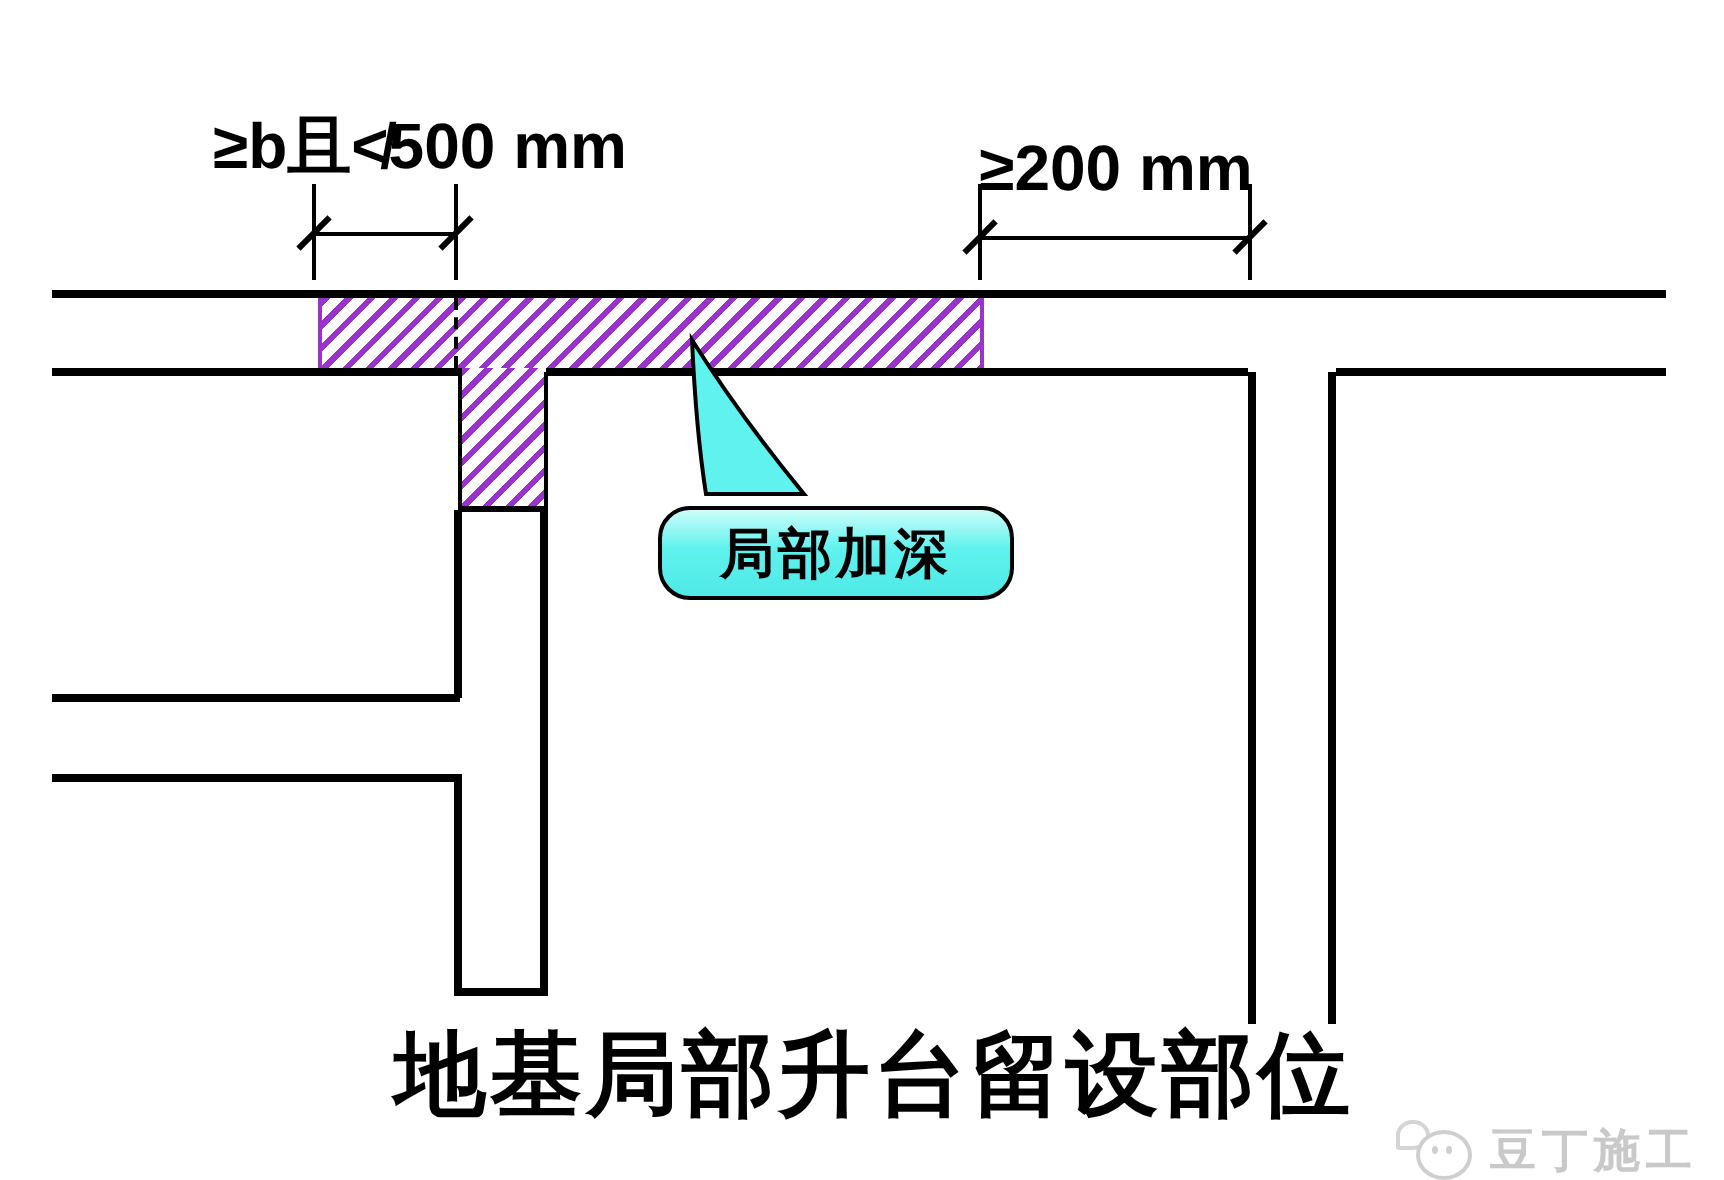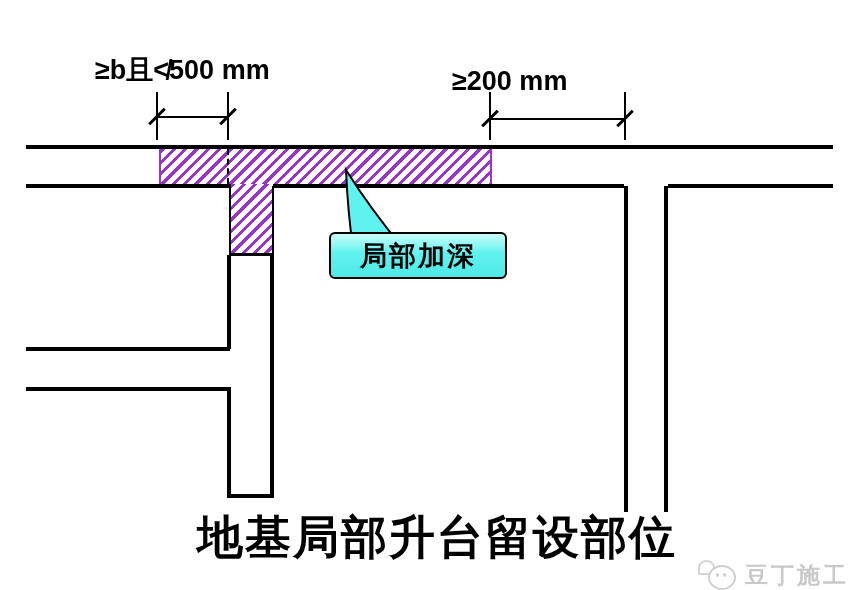--- a/index.html
+++ b/index.html
@@ -10,25 +10,25 @@
   
   .hatch{position:absolute;
          background:repeating-linear-gradient(135deg,#9933cc 0 3px,rgba(0,0,0,0) 3px 8px),#fff;}
   .hatch-band{left:159px;top:149px;width:329px;height:35px;
               border-left:2px solid #9933cc;border-right:2px solid #9933cc;}
   .hatch-col{left:229px;top:184px;width:41px;height:69px;
              border-left:2px solid #000;border-bottom:3px solid #000;z-index:2;}
   .dash-v{position:absolute;left:227px;top:149px;height:35px;width:0;
           border-left:2px dashed #000;z-index:3;}
   .tick{position:absolute;width:22px;height:3px;background:#000;transform:rotate(-45deg);}
-  .dim-label{position:absolute;font-weight:bold;font-size:27px;color:#000;
+  .dim-label{position:absolute;font-weight:bold;font-size:32px;color:#000;text-align:center;
              white-space:nowrap;}
   .tail-svg{position:absolute;left:330px;top:160px;z-index:5;}
-  .bubble{position:absolute;left:329px;top:232px;width:174px;height:43px;z-index:6;
-          border:2px solid #000;border-radius:6px;
+  .bubble{position:absolute;left:329px;top:253px;width:174px;height:43px;z-index:6;
+          border:2px solid #000;border-radius:16px;
           background:linear-gradient(180deg,#ccfefb 0%,#5ff2ee 45%,#4fe9e6 100%);
           display:flex;align-items:center;justify-content:center;
           font-family:"Liberation Serif",serif;font-weight:bold;font-size:27px;color:#000;
           letter-spacing:2px;}
   .title{position:absolute;left:0;top:507px;width:862px;padding-left:12px;box-sizing:border-box;
          text-align:center;font-size:46px;font-weight:bold;color:#000;letter-spacing:2px;
          white-space:nowrap;}
   .wm{position:absolute;left:698px;top:534px;display:flex;align-items:center;gap:7px;z-index:4;margin-top:24px;}
   .wm-icon{position:relative;width:40px;height:34px;}
   .wm-head{position:absolute;right:2px;bottom:2px;width:24px;height:21px;border:2px solid #cfcfcf;

